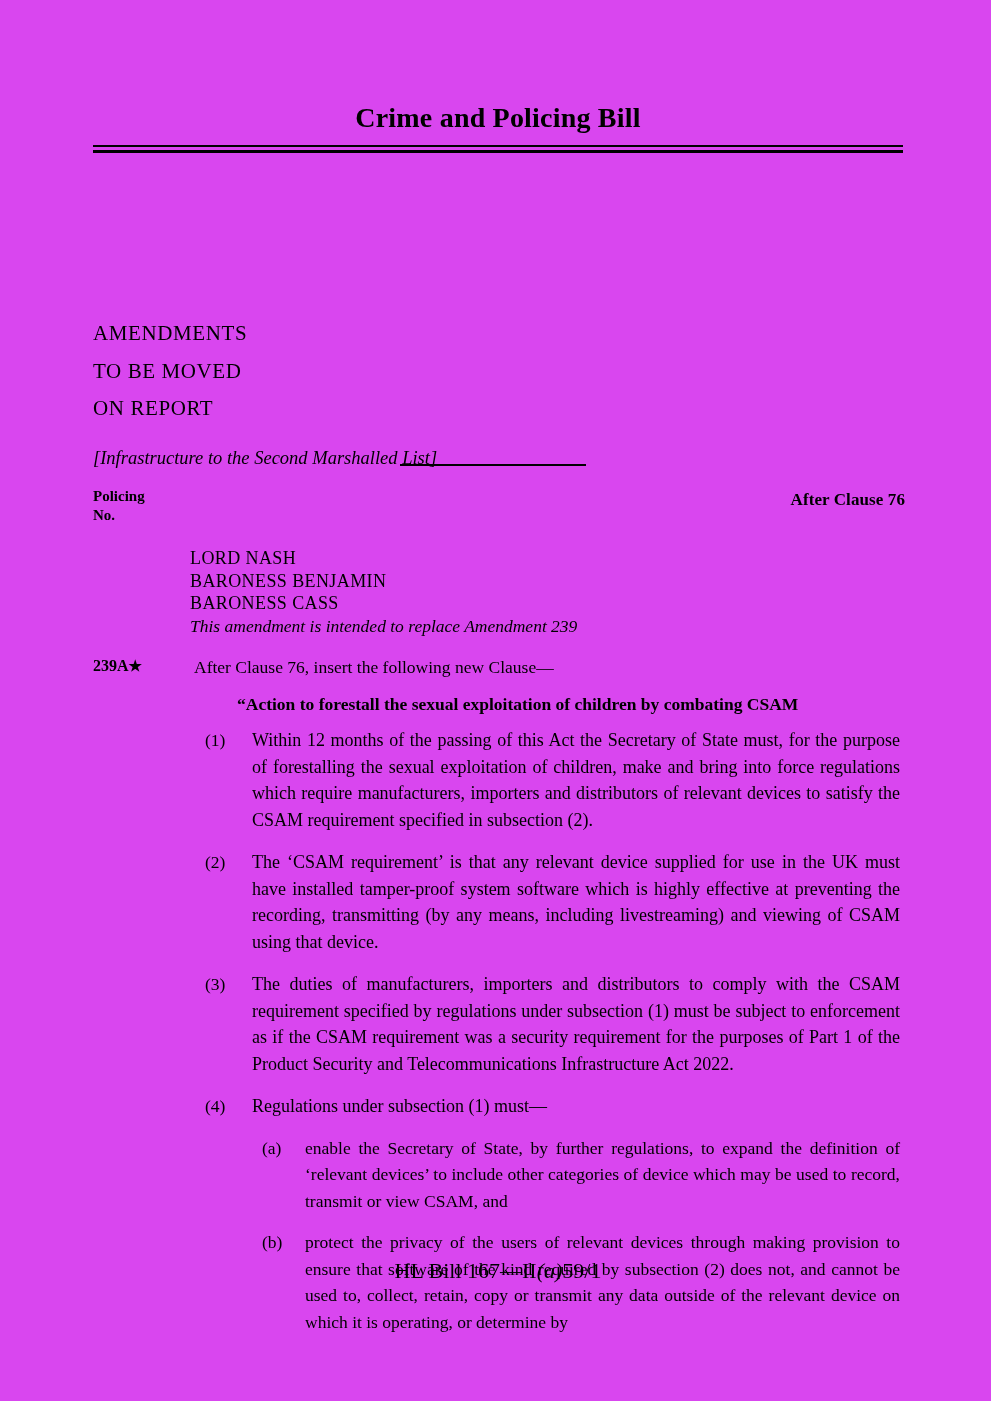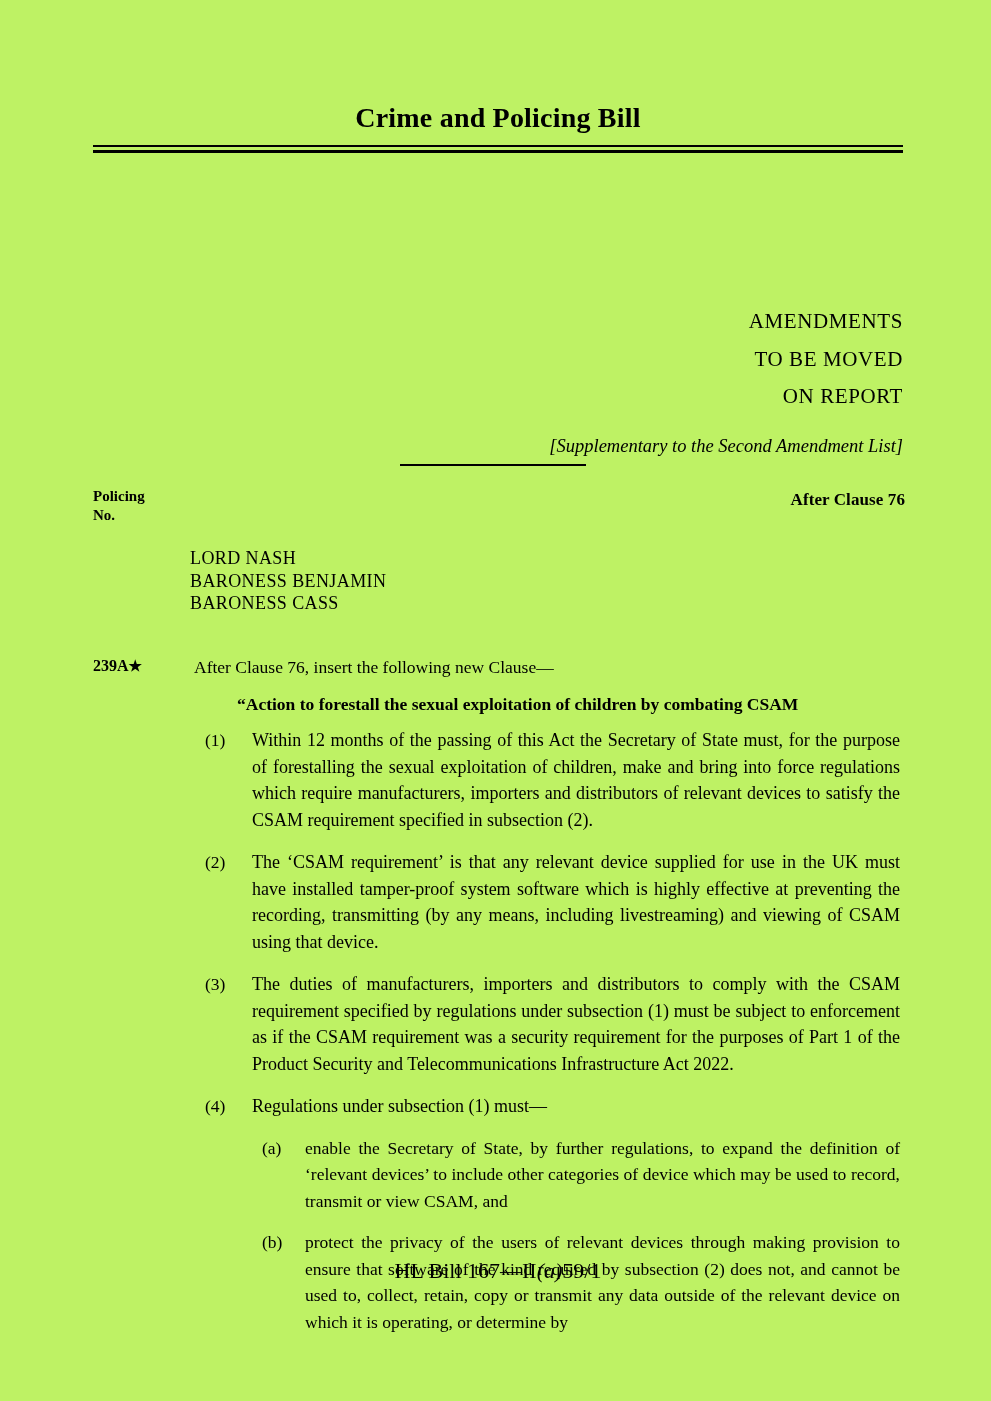--- a/index.html
+++ b/index.html
@@ -10,21 +10,21 @@
   }
   body {
     font-family: "Liberation Serif", "DejaVu Serif", serif;
     color: #000000;
   }
   .page {
     position: relative;
     width: 991px;
     height: 1401px;
     margin: 0 auto;
-    background: #bef264;
+    background: #d946ef;
     overflow: hidden;
     box-sizing: border-box;
   }
 
   
   .doc-title {
     position: absolute;
     left: 93px;
     top: 103px;
     width: 810px;
@@ -53,23 +53,23 @@
     left: 0; top: 4.5px;
     width: 100%;
     height: 3.4px;
     background: #000;
   }
 
   
   .headings {
     position: absolute;
     left: 93px;
-    top: 303px;
-    width: 810px;
-    text-align: right;
+    top: 315px;
+    width: 810px;
+    text-align: left;
   }
   .headings .hline {
     font-size: 21px;
     line-height: 37.5px;
     letter-spacing: 0.6px;
   }
   .headings .subnote {
     font-size: 18.5px;
     font-style: italic;
     margin-top: 19px;
@@ -246,36 +246,37 @@
 
   <div class="rule-double">
     <div class="thin"></div>
     <div class="thick"></div>
   </div>
 
   <div class="headings">
     <div class="hline">AMENDMENTS</div>
     <div class="hline">TO BE MOVED</div>
     <div class="hline">ON REPORT</div>
-    <div class="subnote">[Supplementary to the Second Amendment List]</div>
+    <div class="subnote">[Infrastructure to the Second Marshalled List]</div>
   </div>
 
   <div class="rule-short"></div>
 
   <div class="amendment-no">
     <div>Policing</div>
     <div>No.</div>
   </div>
 
   <div class="clause-heading">After Clause 76</div>
 
   <div class="sponsors">
     <div class="name">LORD NASH</div>
     <div class="name">BARONESS BENJAMIN</div>
     <div class="name">BARONESS CASS</div>
+    <div class="replace-note">This amendment is intended to replace Amendment 239</div>
   </div>
 
   <div class="amendment">
     <div class="amend-number"><span>239A</span><span class="star">★</span></div>
     <div class="amend-lead">After Clause 76, insert the following new Clause—</div>
     <div class="new-clause-title">“Action to forestall the sexual exploitation of children by combating CSAM</div>
   </div>
 
   <div class="subsections">
 

